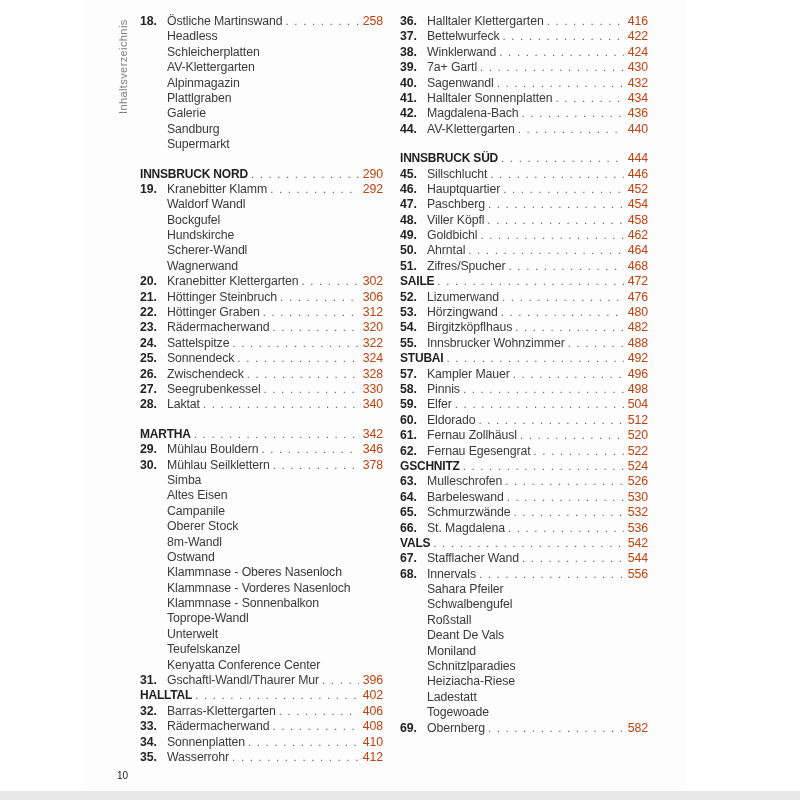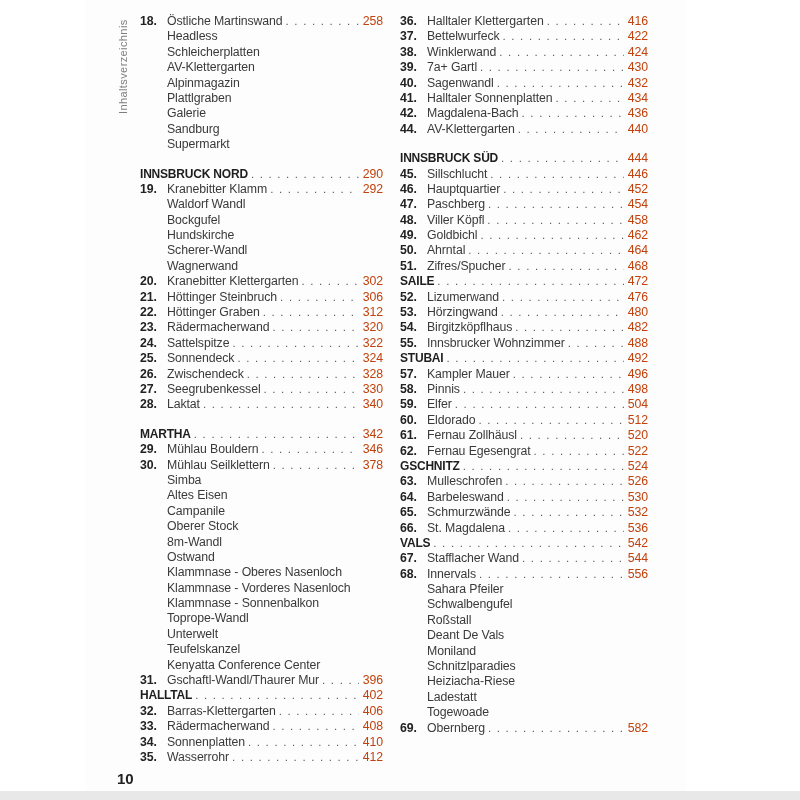--- a/index.html
+++ b/index.html
@@ -45,21 +45,21 @@
     flex:1 1 auto; overflow:hidden; white-space:nowrap;
     margin:0 4px 0 3px; color:#5a5a5a;
   }
   .leader::after {
     content:". . . . . . . . . . . . . . . . . . . . . . . . . . . . . . . . . . . . . . . . . . . . . . . .";
     font-size:11.5px; letter-spacing:1.2px;
   }
   .pg { flex:0 0 auto; color:#c2410c; text-align:left; }
   .page-number {
     position:absolute; left:117px; top:770px;
-    font-weight:bold; font-size:15px; color:#222222;
+    font-weight:normal; font-size:10px; color:#222222;
   }
   .bottom-band {
     position:absolute; left:0; top:791px; width:800px; height:9px;
     background:#e8e8e8;
   }
 </style>
 </head>
 <body>
 
 <div class="page"></div>

